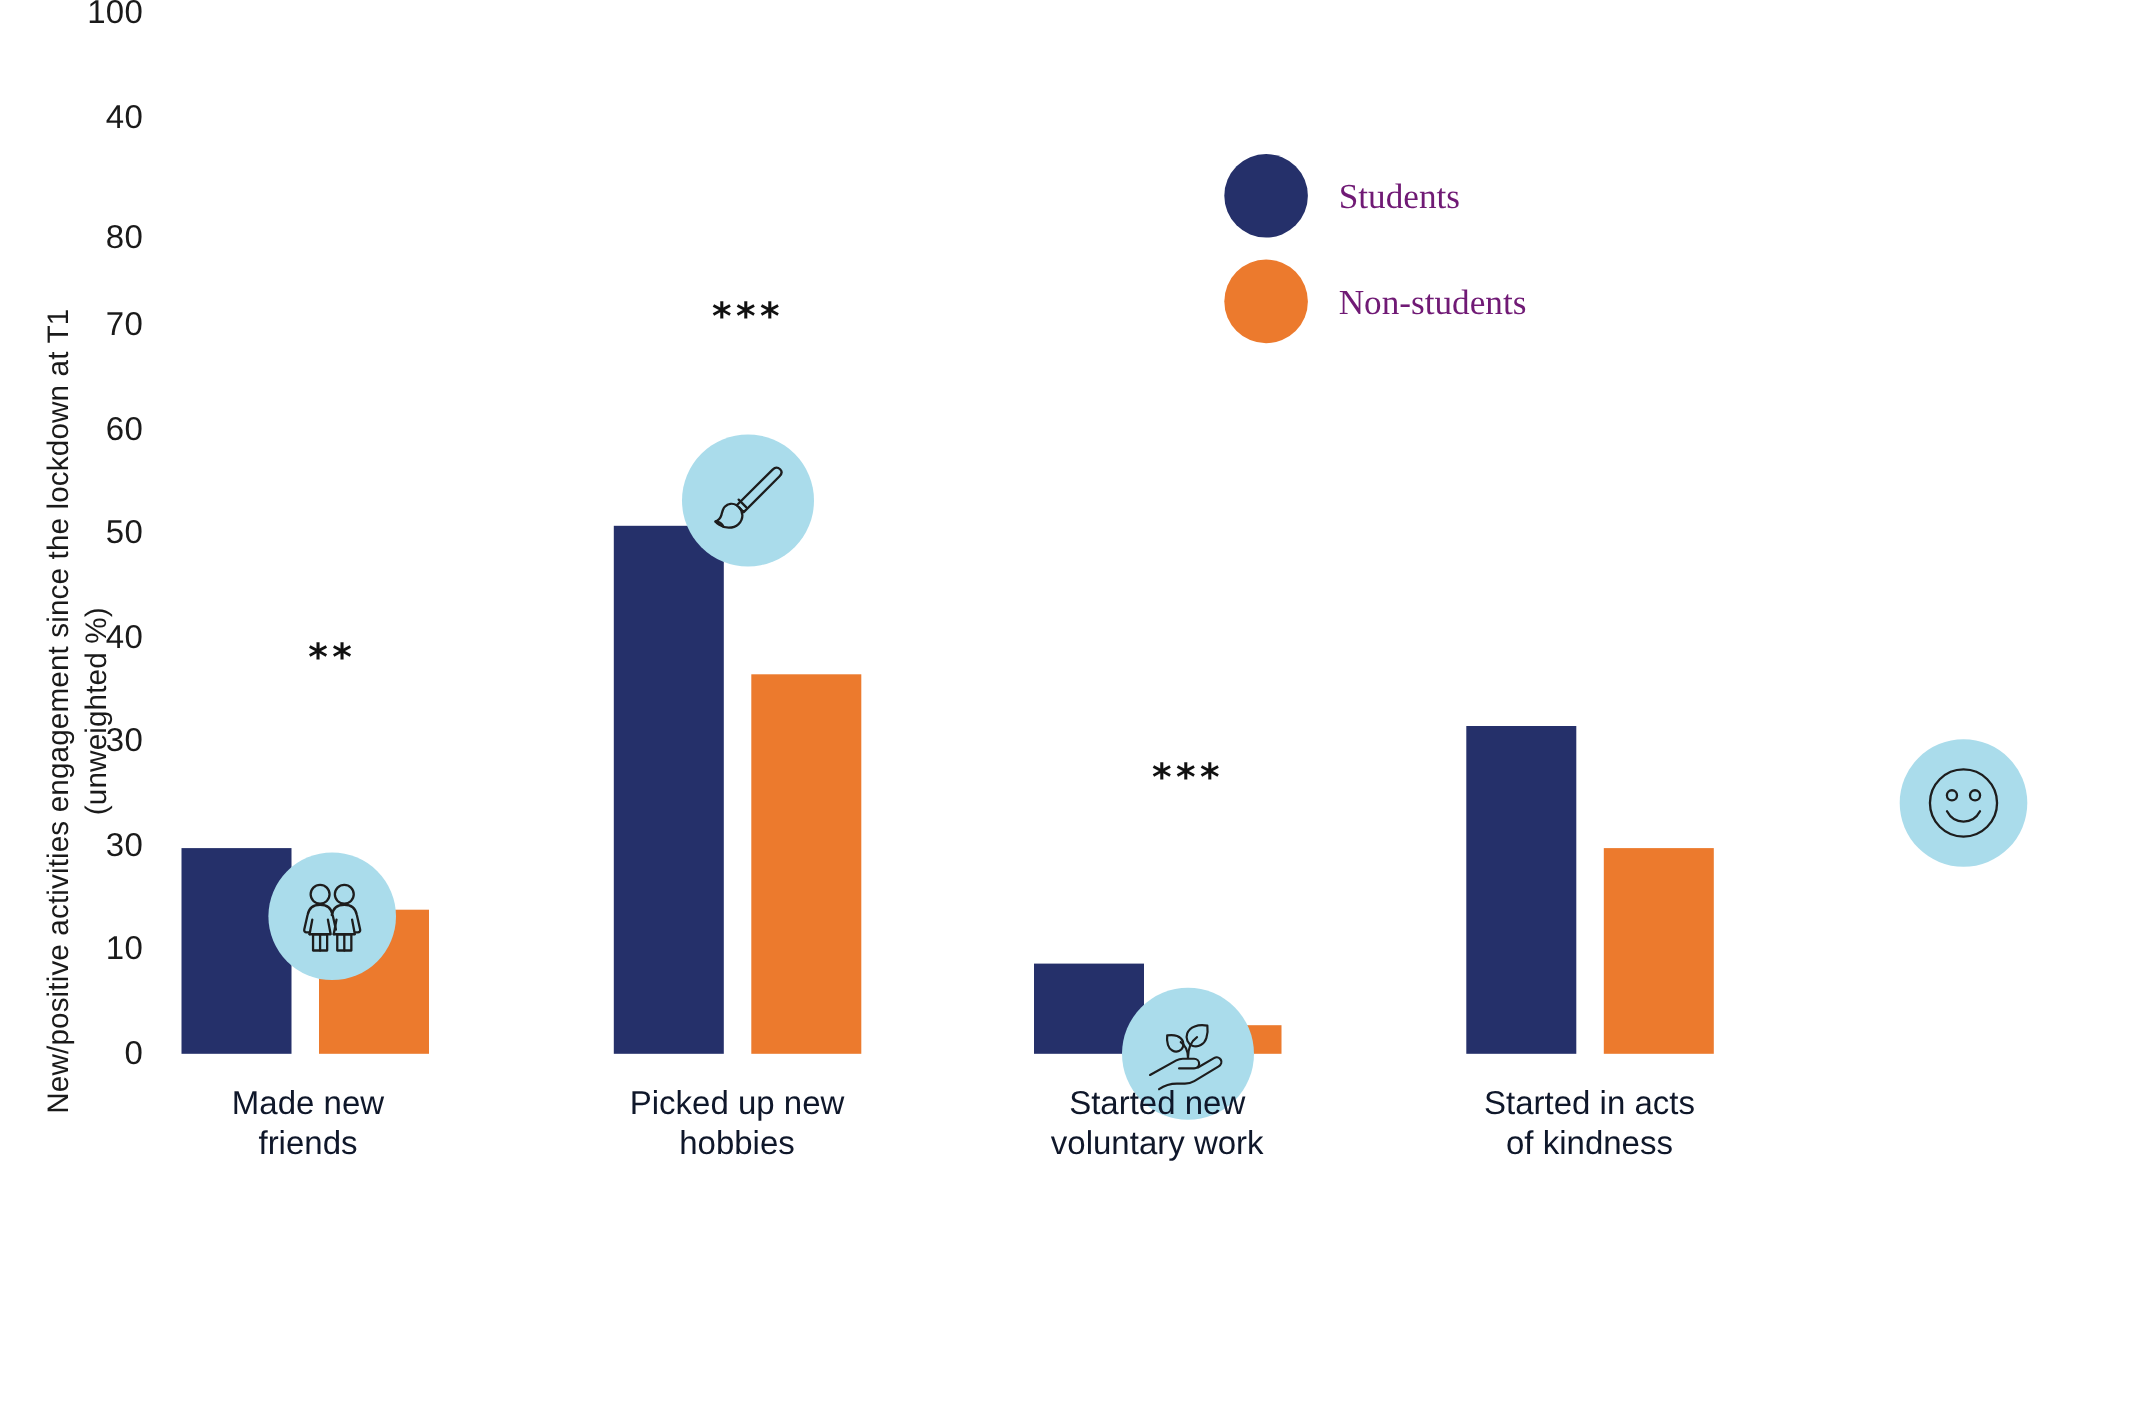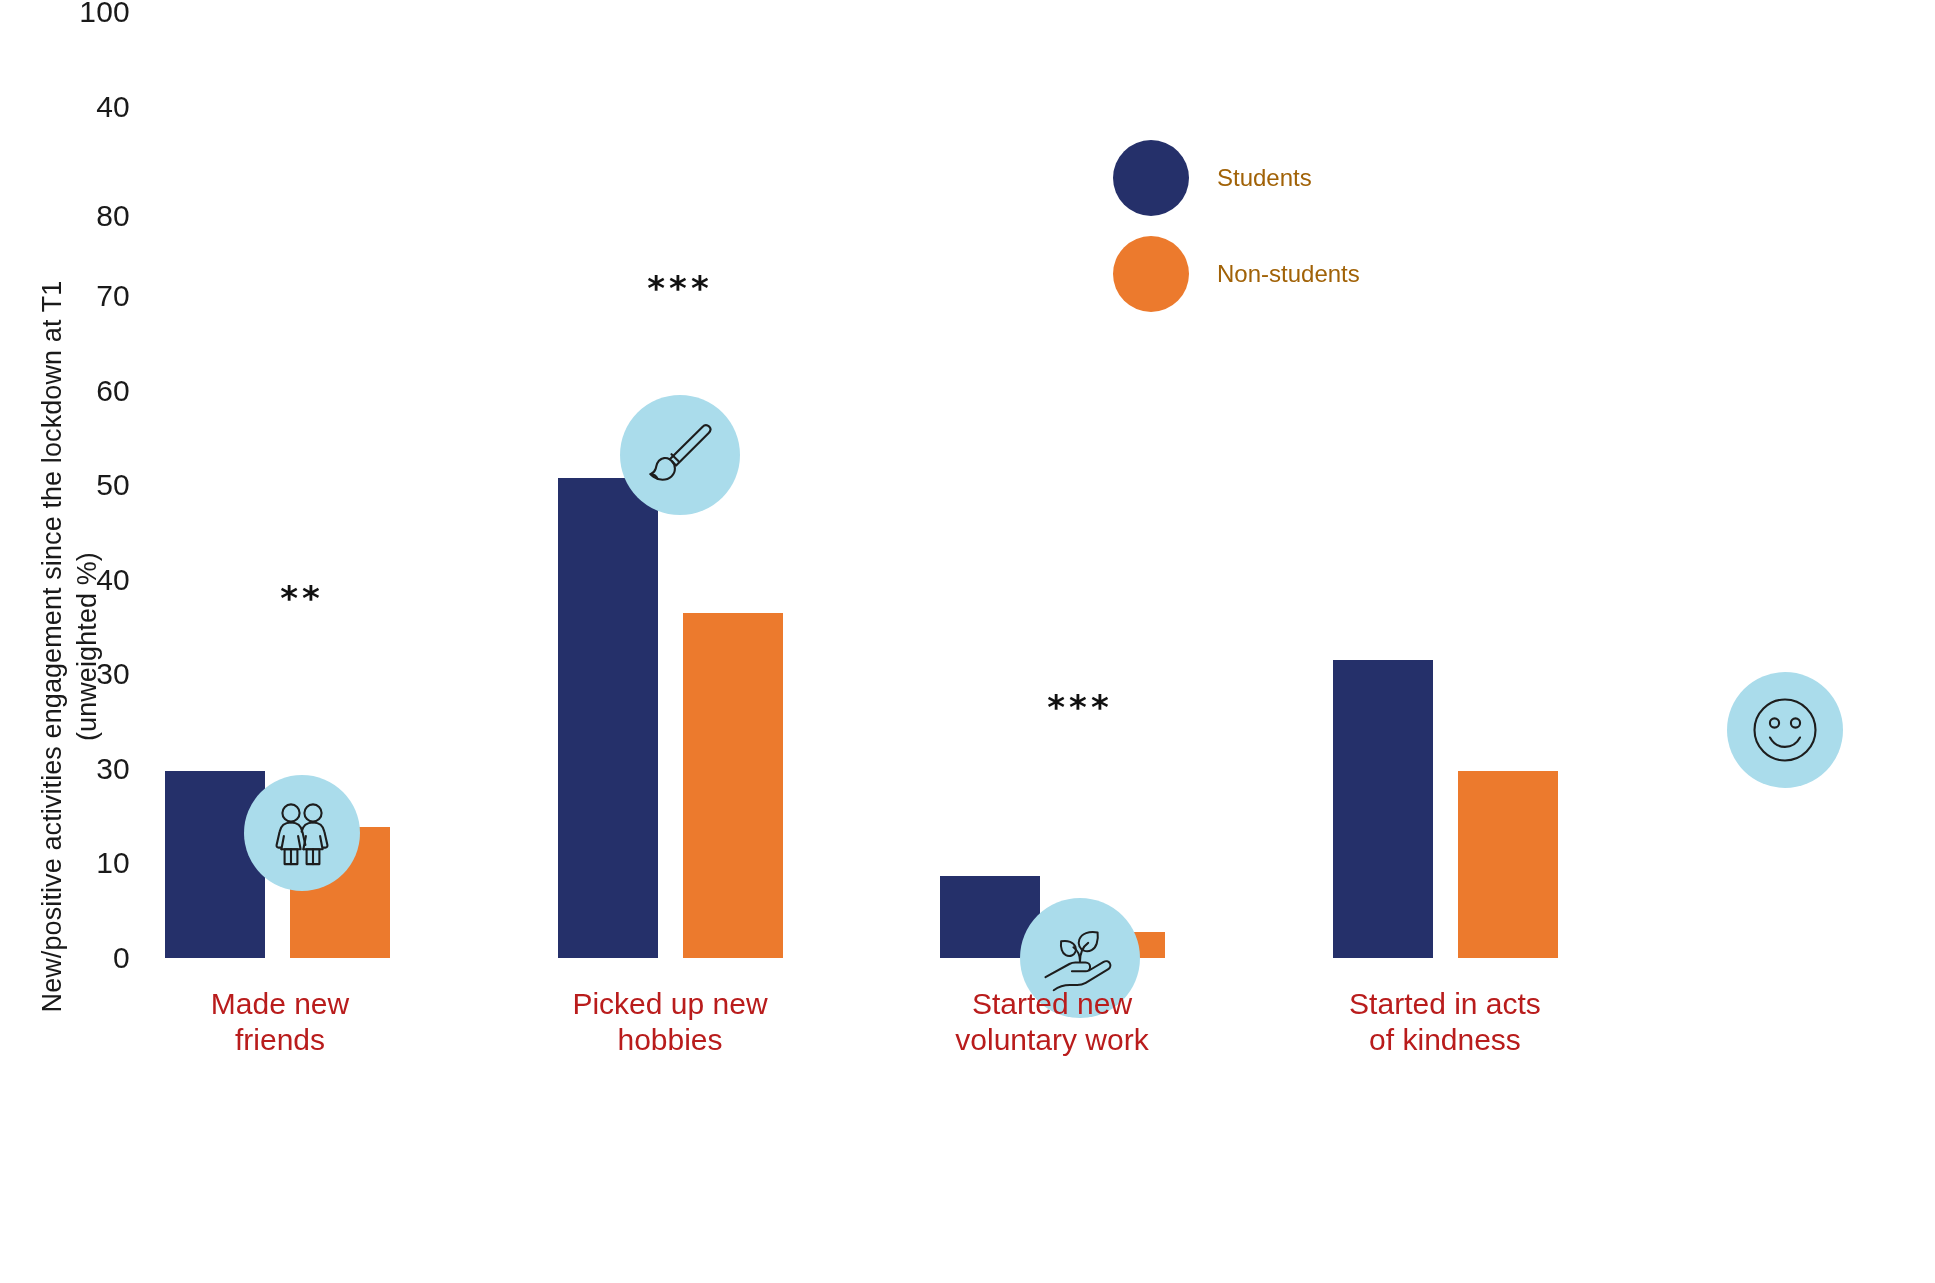--- a/index.html
+++ b/index.html
@@ -38,21 +38,21 @@
 
   .bar{position:absolute;bottom:325px;}
   .bar.students{background:#25306a;}
   .bar.nonstudents{background:#ec7a2d;}
 
   .xcat{
     position:absolute;
     bottom:224px;
     text-align:center;
     font-size:30px;
-    color:#b91c1c;
+    color:#0f172a;
     line-height:1.22;
     white-space:pre-line;
   }
 
   .sig{
     position:absolute;
     font-size:34px;
     font-weight:700;
     color:#111111;
     letter-spacing:4px;
@@ -69,21 +69,21 @@
     transform:translate(-50%,-50%);
   }
   .iconcircle svg{display:block;}
 
   
   #legend{position:absolute;left:1113px;top:130px;}
   .legend-row{display:flex;align-items:center;height:96px;}
   .legend-dot{width:76px;height:76px;border-radius:50%;flex:0 0 auto;}
   .legend-dot.students{background:#25306a;}
   .legend-dot.nonstudents{background:#ec7a2d;}
-  .legend-label{margin-left:28px;font-size:24px;color:#a16207;white-space:nowrap;}
+  .legend-label{margin-left:28px;font-size:32px;color:#701a75;white-space:nowrap;font-family:Liberation Serif, serif;}
 </style>
 </head>
 <body>
 
 <div id="chart-root">
 
   <div class="ylabel">New/positive activities engagement since the lockdown at T1
 (unweighted %)</div>
 
   <div id="ytick-wrap">

